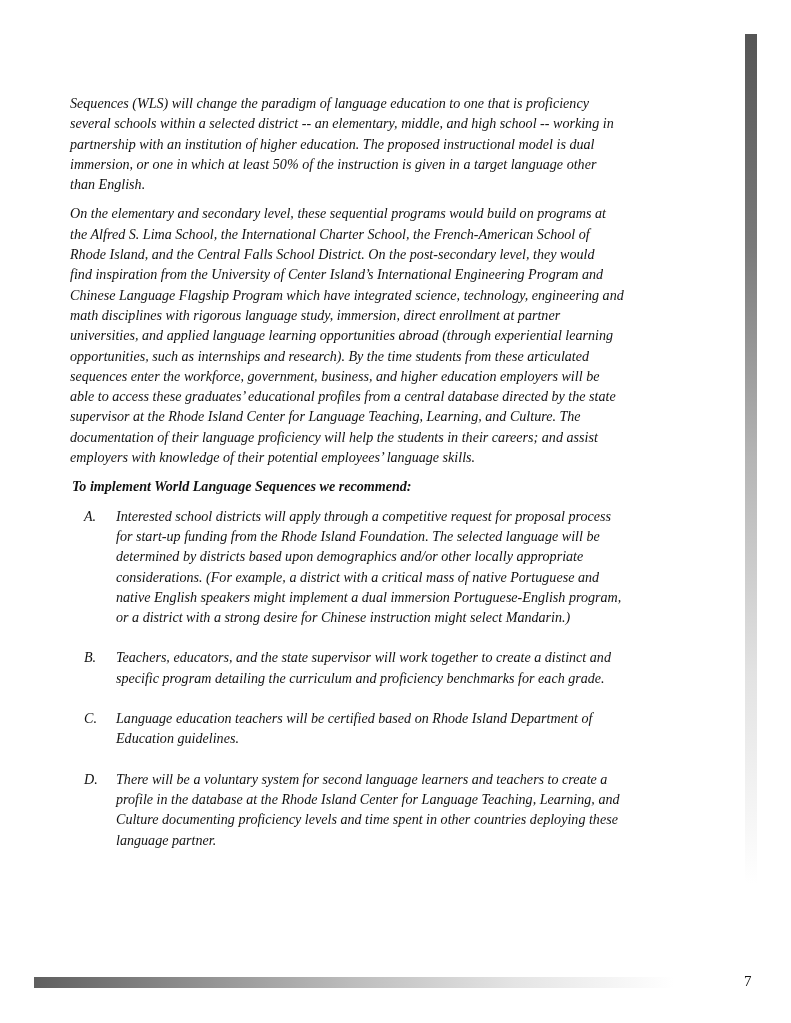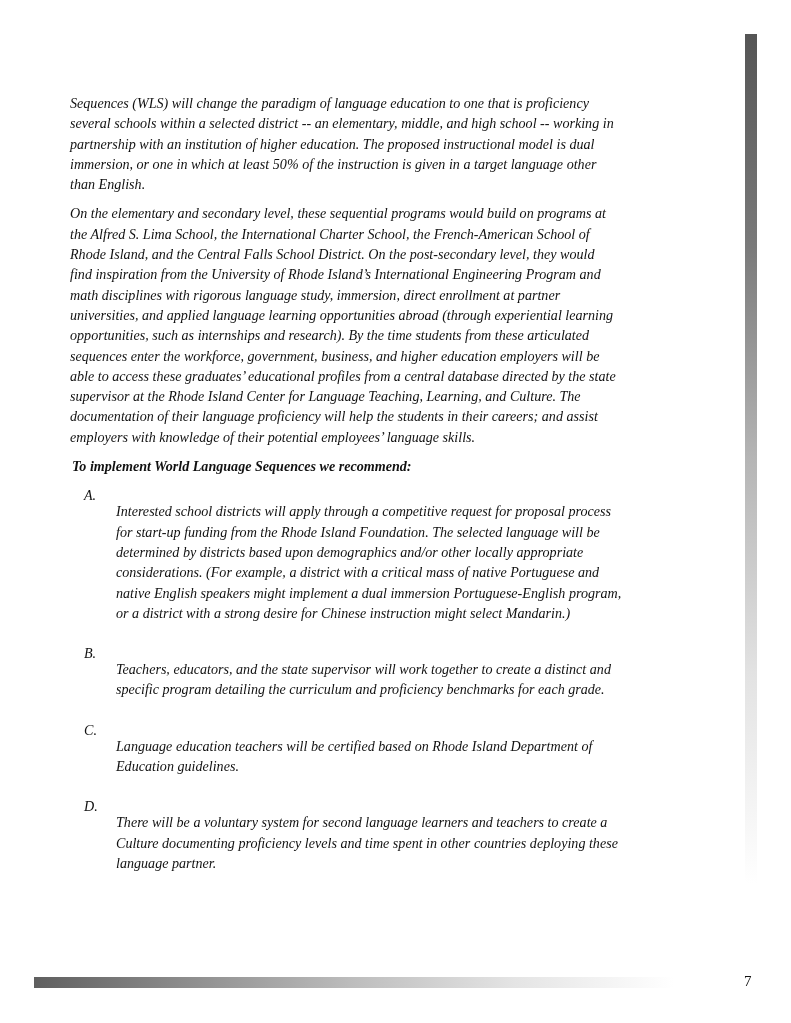--- a/index.html
+++ b/index.html
@@ -21,41 +21,42 @@
   .content {
     position: absolute; left: 70px; top: 93px; width: 620px;
     font-size: 14.1px; line-height: 20.3px; font-style: italic;
   }
   .para { margin: 0 0 9px 0; }
   .heading { font-weight: bold; margin: 0 0 9px 2px; }
   .list { margin: 0; padding: 0; list-style: none; }
   .item { display: flex; margin: 0 0 20px 0; }
   .marker { width: 46px; flex: none; text-align: right; padding-right: 0px; box-sizing: border-box; }
   .marker span { display: inline-block; width: 32px; text-align: left; }
-  .item-text { flex: 1; margin-top: 16px; }
+  .item-text { flex: 1; }
   .line { display: block; white-space: nowrap; }
 </style>
 </head>
 <body>
 
 <div class="vbar"></div>
 
 <div class="content">
   <p class="para">
     <span class="line">Sequences (WLS) will change the paradigm of language education to one that is proficiency</span>
     <span class="line">several schools within a selected district -- an elementary, middle, and high school -- working in</span>
     <span class="line">partnership with an institution of higher education. The proposed instructional model is dual</span>
     <span class="line">immersion, or one in which at least 50% of the instruction is given in a target language other</span>
     <span class="line">than English.</span>
   </p>
   <p class="para">
     <span class="line">On the elementary and secondary level, these sequential programs would build on programs at</span>
     <span class="line">the Alfred S. Lima School, the International Charter School, the French-American School of</span>
     <span class="line">Rhode Island, and the Central Falls School District.  On the post-secondary level, they would</span>
-    <span class="line">find inspiration from the University of Rhode Island’s International Engineering Program and</span>
+    <span class="line">find inspiration from the University of Center Island’s International Engineering Program and</span>
+    <span class="line">Chinese Language Flagship Program which have integrated science, technology, engineering and</span>
     <span class="line">math disciplines with rigorous language study, immersion, direct enrollment at partner</span>
     <span class="line">universities, and applied language learning opportunities abroad (through experiential learning</span>
     <span class="line">opportunities, such as internships and research).  By the time students from these articulated</span>
     <span class="line">sequences enter the workforce, government, business, and higher education employers will be</span>
     <span class="line">able to access these graduates’ educational profiles from a central database directed by the state</span>
     <span class="line">supervisor at the Rhode Island Center for Language Teaching, Learning, and Culture.  The</span>
     <span class="line">documentation of their language proficiency will help the students in their careers; and assist</span>
     <span class="line">employers with knowledge of their potential employees’ language skills.</span>
   </p>
   <p class="heading">To implement World Language Sequences we recommend:</p>
@@ -82,20 +83,21 @@
       <div class="marker"><span>C.</span></div>
       <div class="item-text">
         <span class="line">Language education teachers will be certified based on Rhode Island Department of</span>
         <span class="line">Education guidelines.</span>
       </div>
     </li>
     <li class="item">
       <div class="marker"><span>D.</span></div>
       <div class="item-text">
         <span class="line">There will be a voluntary system for second language learners and teachers to create a</span>
+        <span class="line">profile in the database at the Rhode Island Center for Language Teaching, Learning, and</span>
         <span class="line">Culture documenting proficiency levels and time spent in other countries deploying these</span>
         <span class="line">language partner.</span>
       </div>
     </li>
   </ol>
 </div>
 
 <div class="hbar"></div>
 <div class="page-num">7</div>
 

